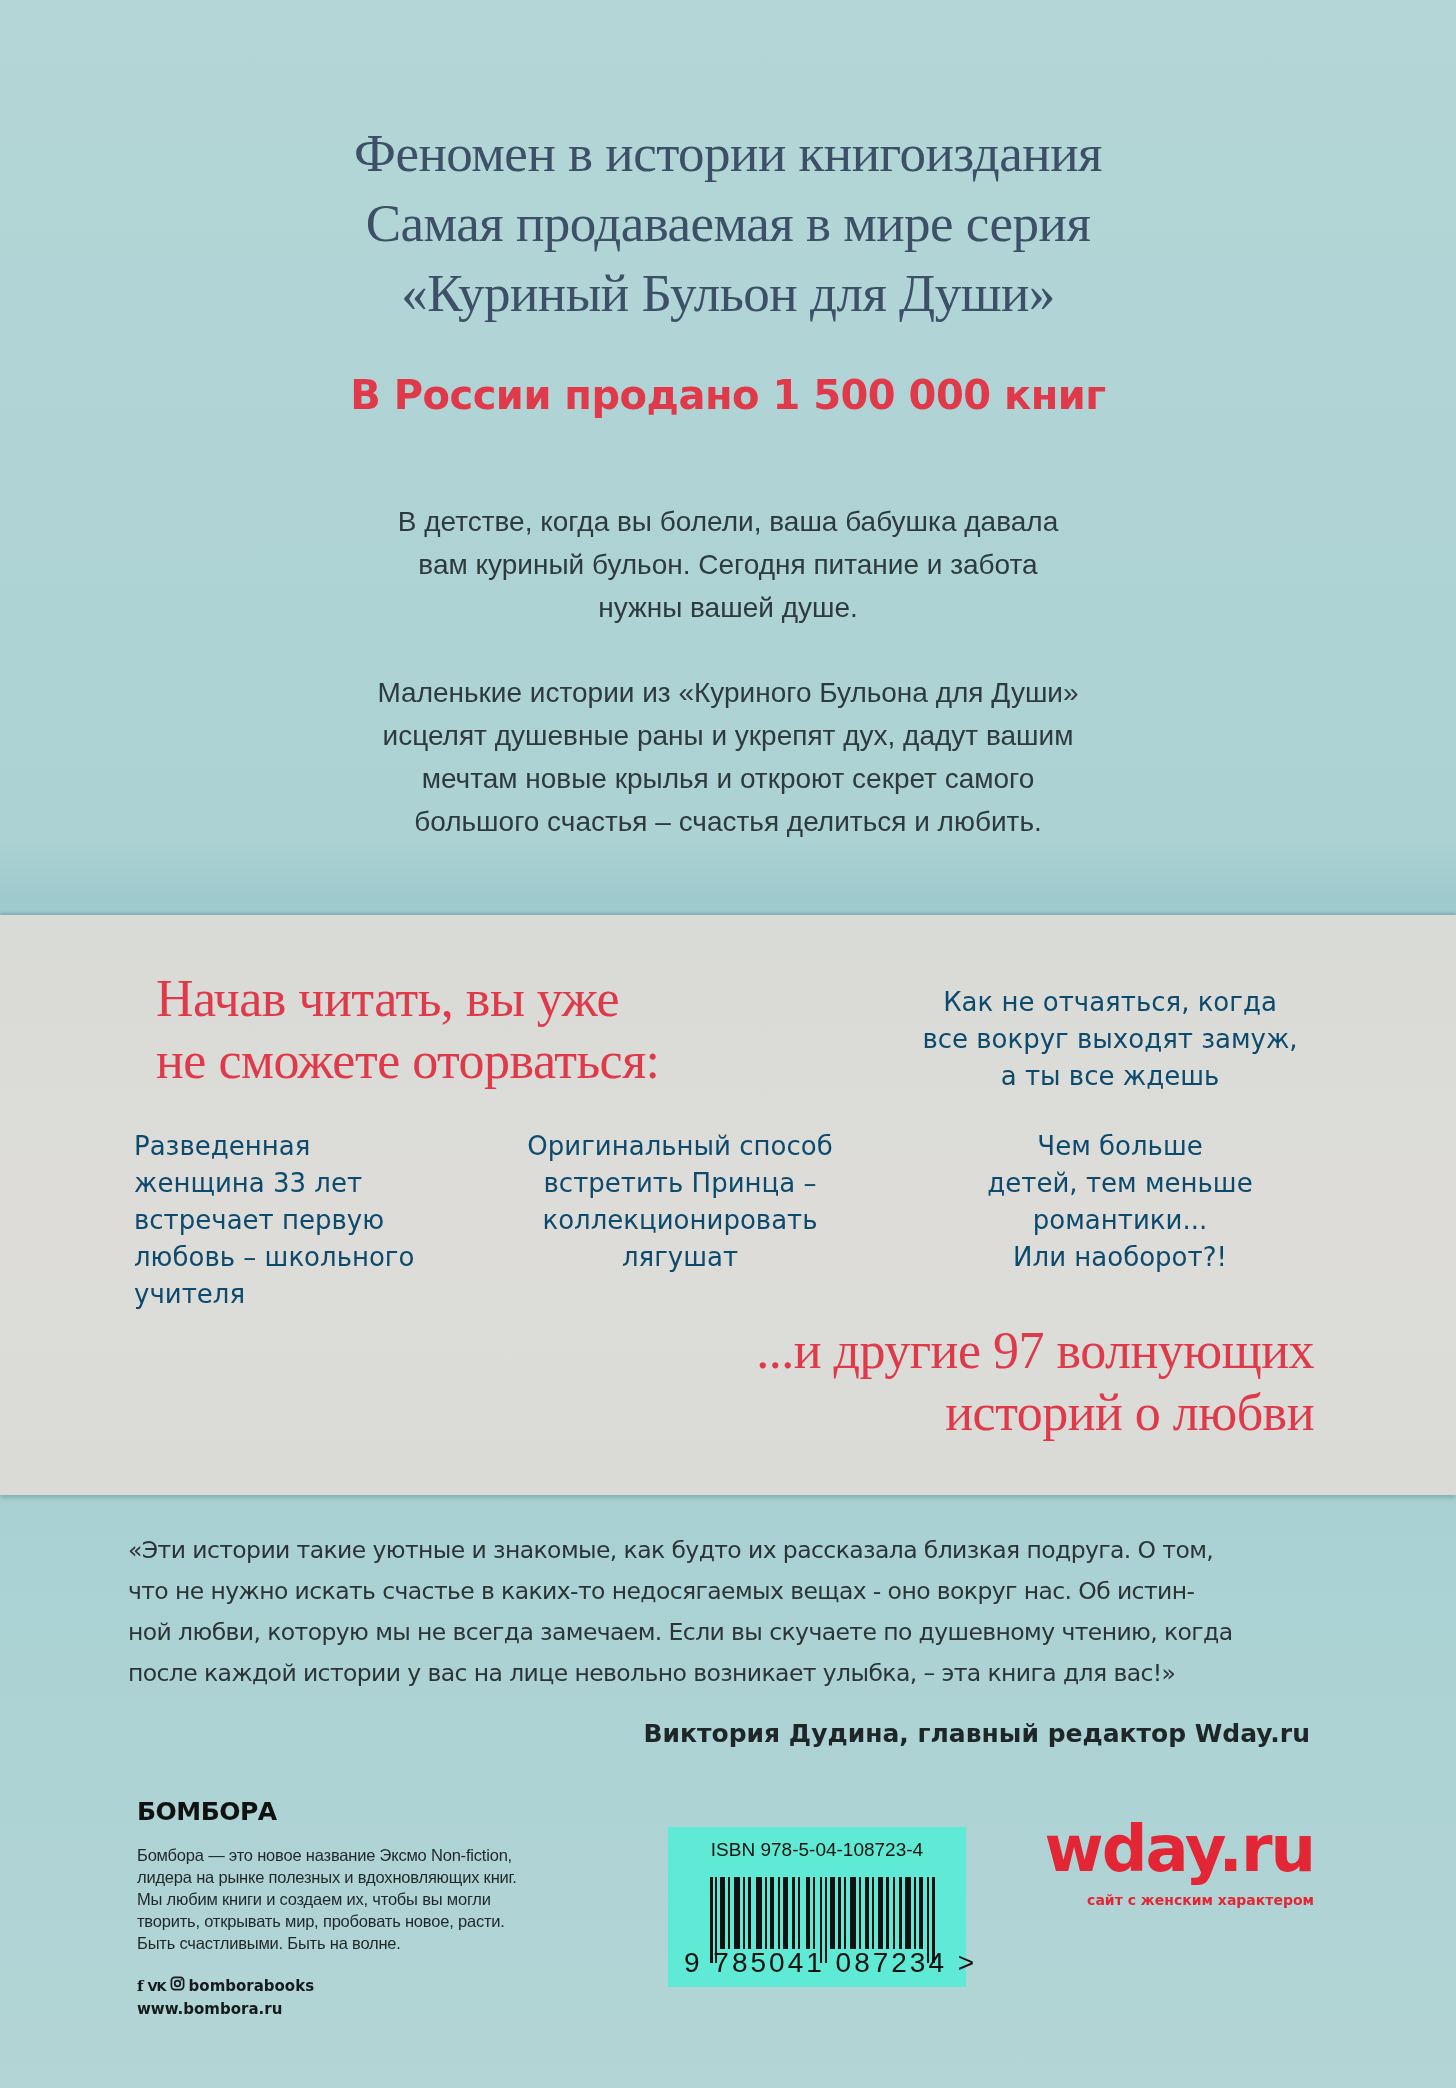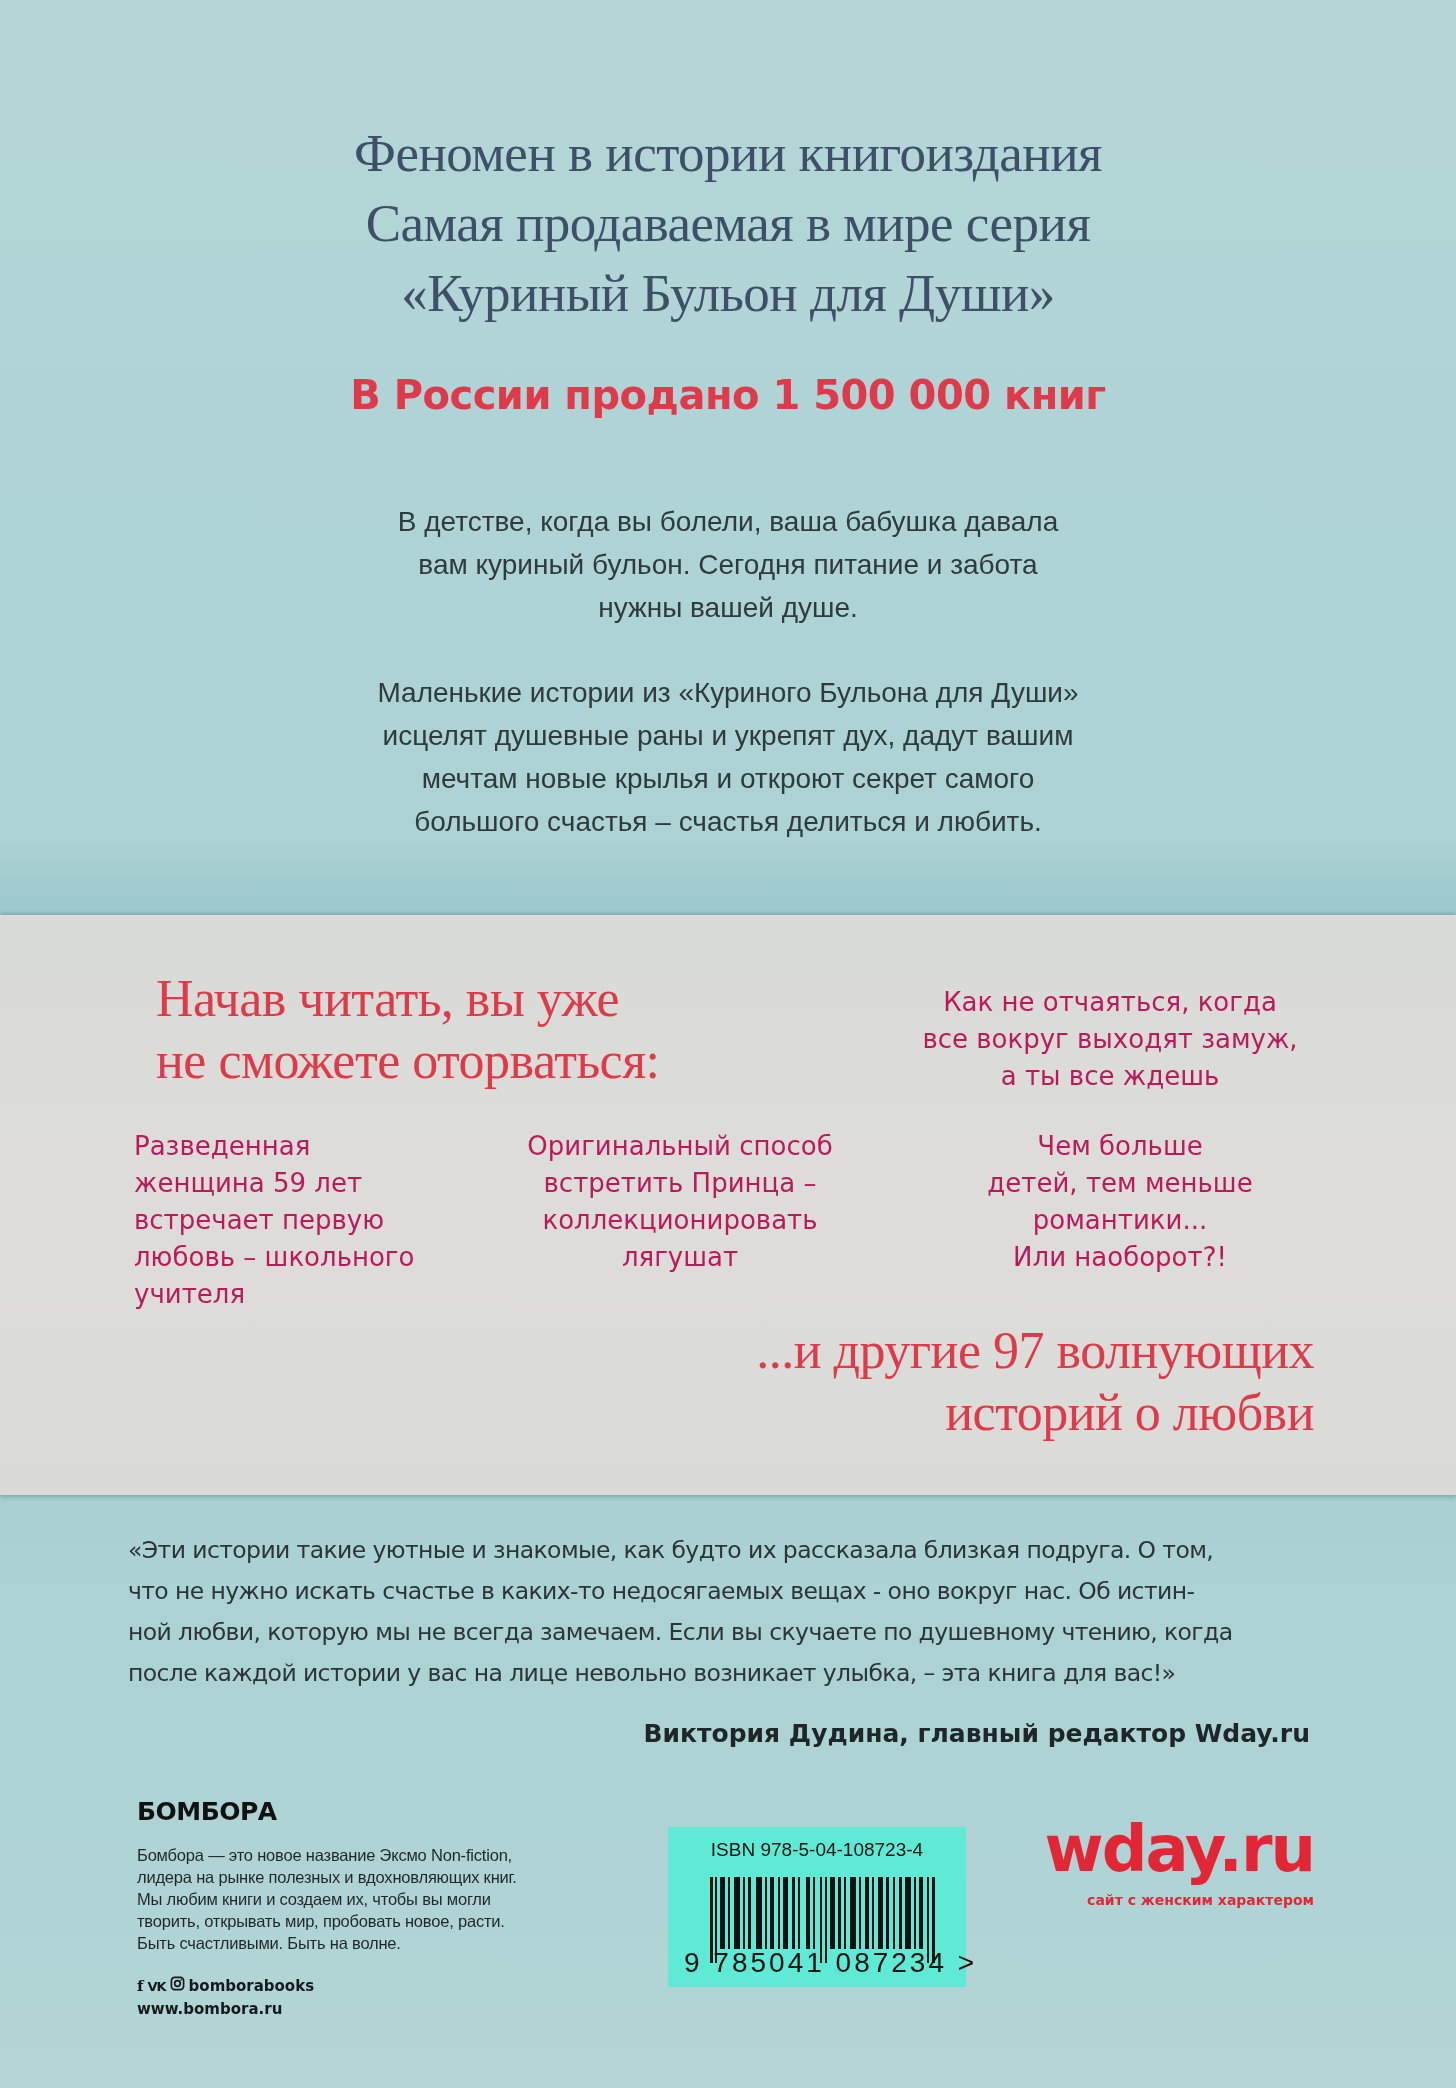--- a/index.html
+++ b/index.html
@@ -35,21 +35,21 @@
     background: linear-gradient(180deg, #d9dbd7 0%, #dddcd8 50%, #dadbd7 100%);
     box-shadow: 0 -2px 3px rgba(70,120,125,0.35), 0 3px 4px rgba(70,120,125,0.35);
   }
   .red-serif {
     font-family: "Liberation Serif", serif; color: #e0394a;
     font-size: 52px; line-height: 62px; letter-spacing: -0.5px;
   }
   .red-serif div { white-space: nowrap; }
   .teaser {
     font-family: "DejaVu Sans", sans-serif; font-size: 26px; line-height: 37px;
-    color: #be185d; white-space: nowrap;
+    color: #0c4a6e; white-space: nowrap;
   }
 
   
   .quote {
     left: 128px; top: 1530px; width: 1200px;
     font-family: "DejaVu Sans", sans-serif; font-size: 23.5px; line-height: 41px;
     color: #2c3436; letter-spacing: -0.6px;
   }
   .quote div { white-space: nowrap; }
   .quote-author {
@@ -132,21 +132,21 @@
 </div>
 
 <div class="abs teaser center" style="left:880px; width:460px; top:984px;">
   <div>Как не отчаяться, когда</div>
   <div>все вокруг выходят замуж,</div>
   <div>а ты все ждешь</div>
 </div>
 
 <div class="abs teaser" style="left:134px; top:1128px;">
   <div>Разведенная</div>
-  <div>женщина 59 лет</div>
+  <div>женщина 33 лет</div>
   <div>встречает первую</div>
   <div>любовь – школьного</div>
   <div>учителя</div>
 </div>
 
 <div class="abs teaser center" style="left:500px; width:360px; top:1128px;">
   <div>Оригинальный способ</div>
   <div>встретить Принца –</div>
   <div>коллекционировать</div>
   <div>лягушат</div>

